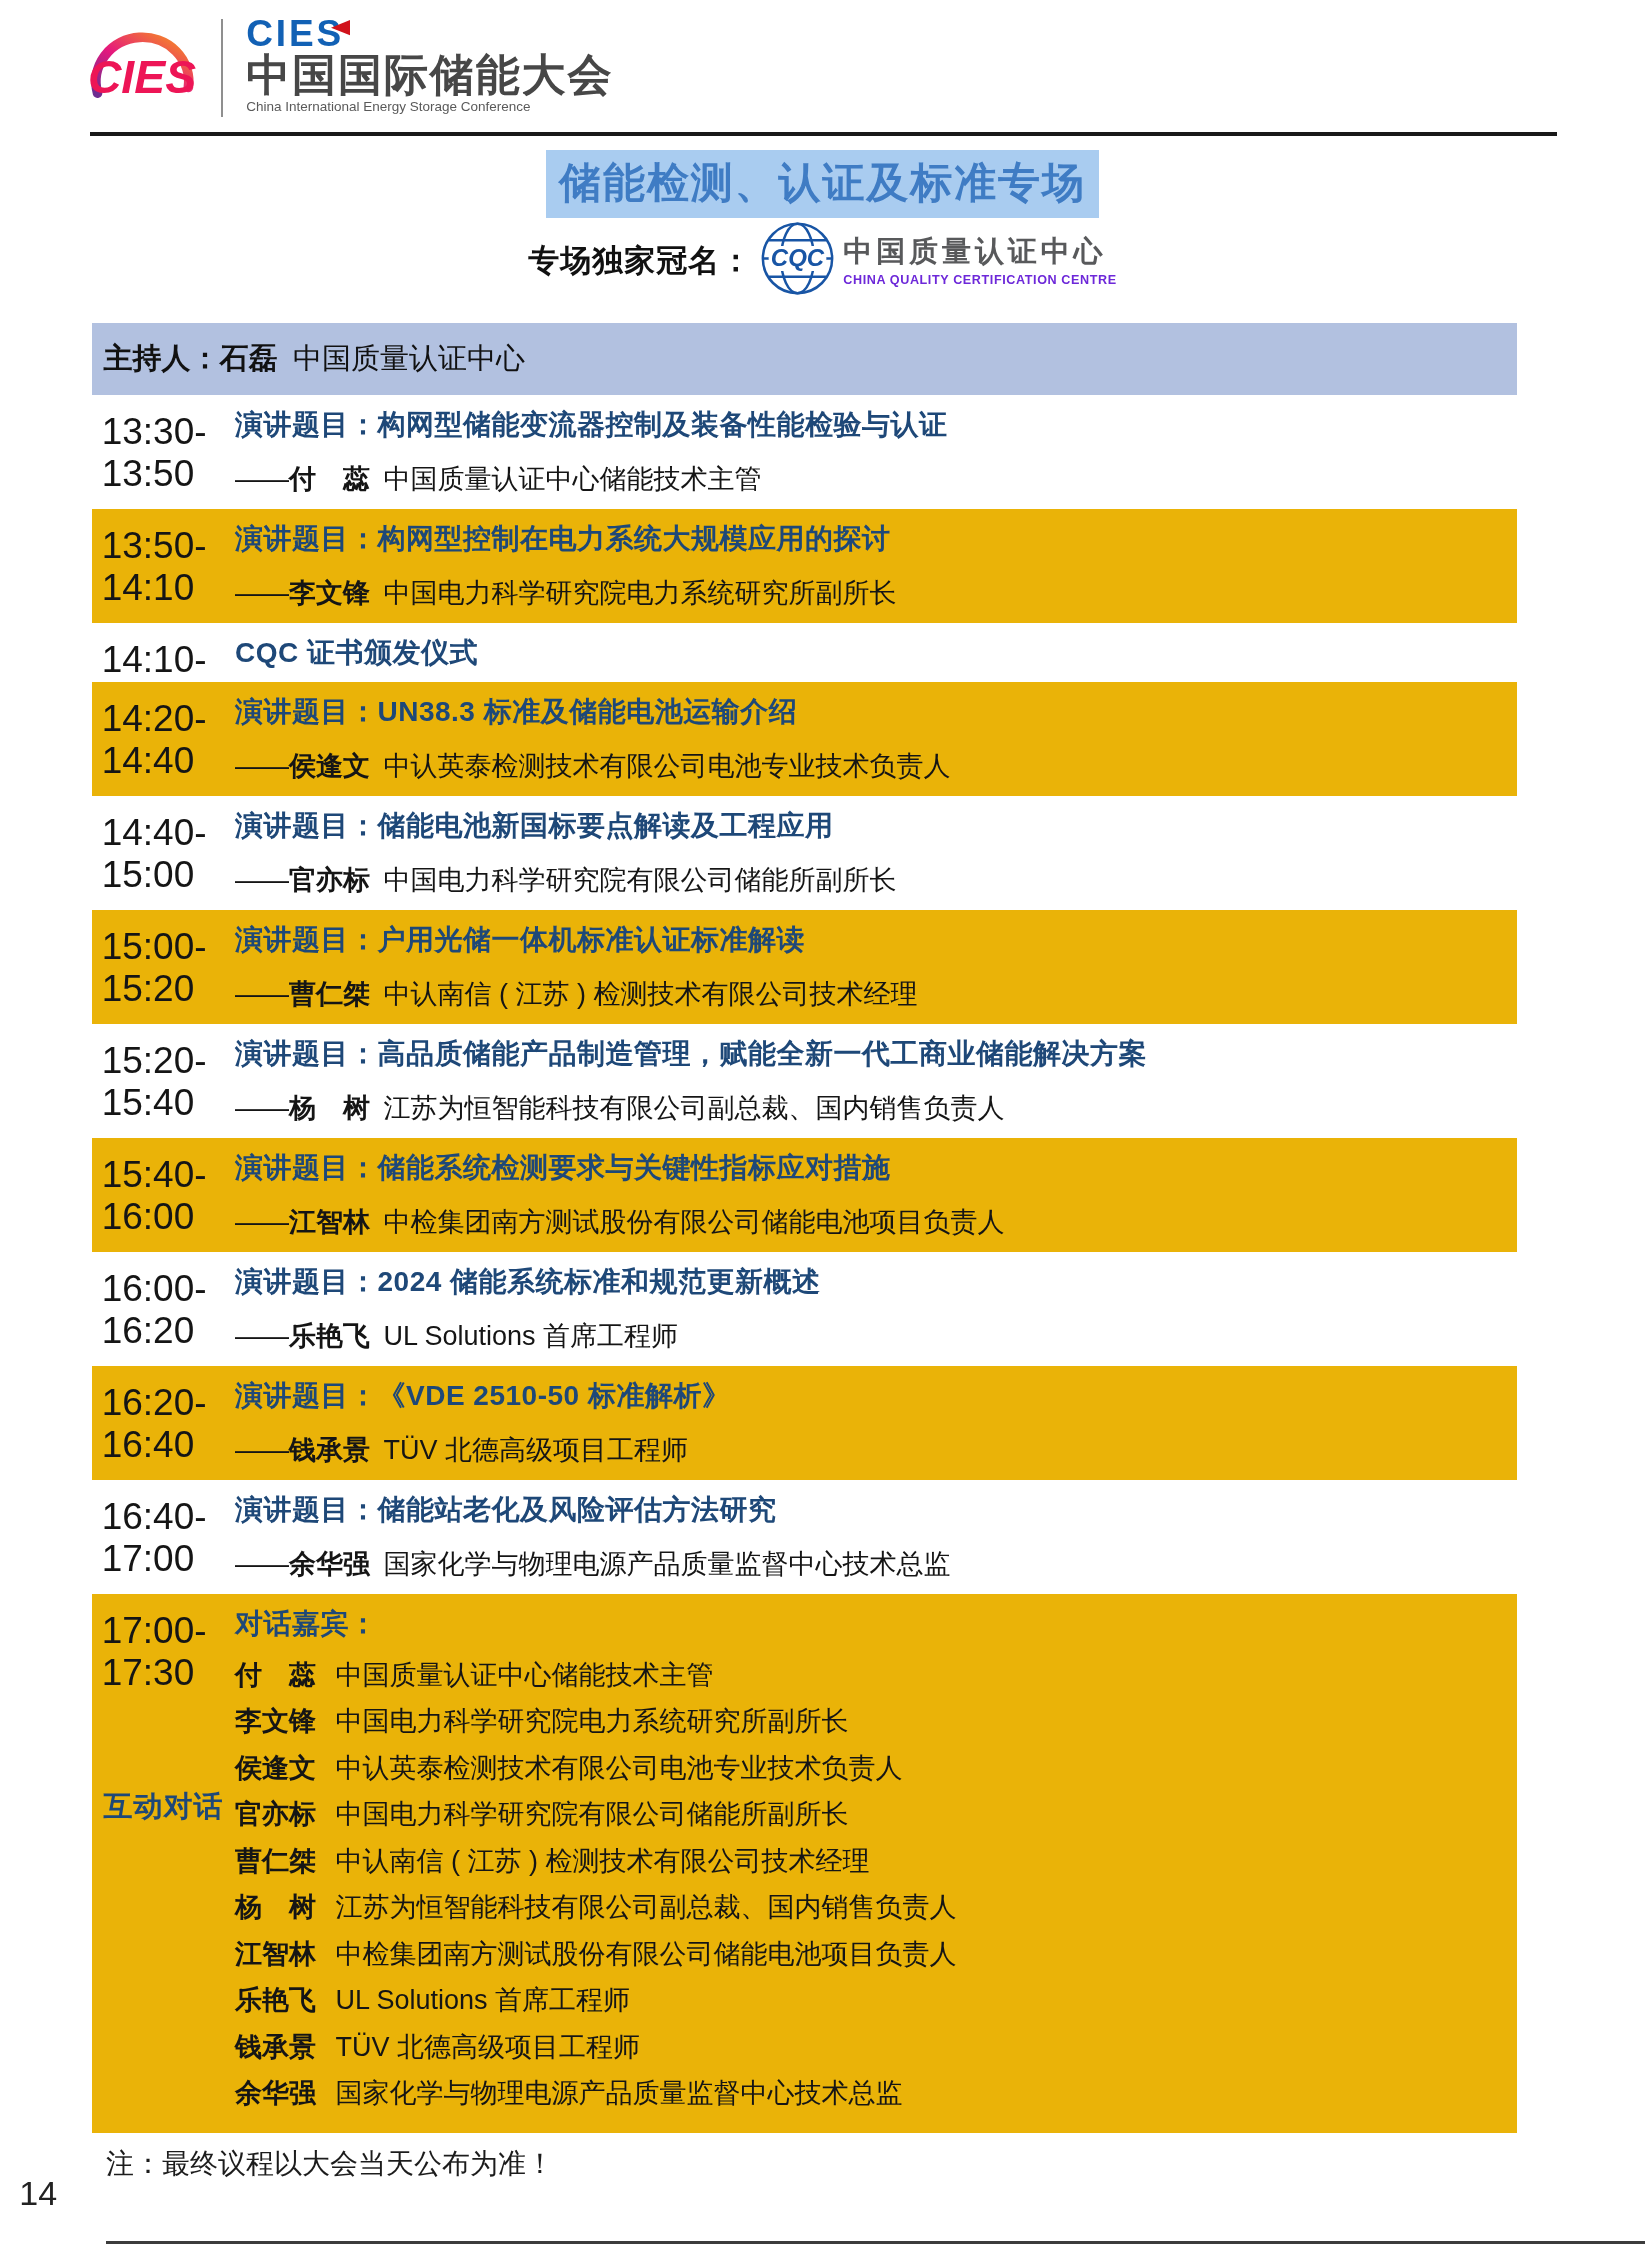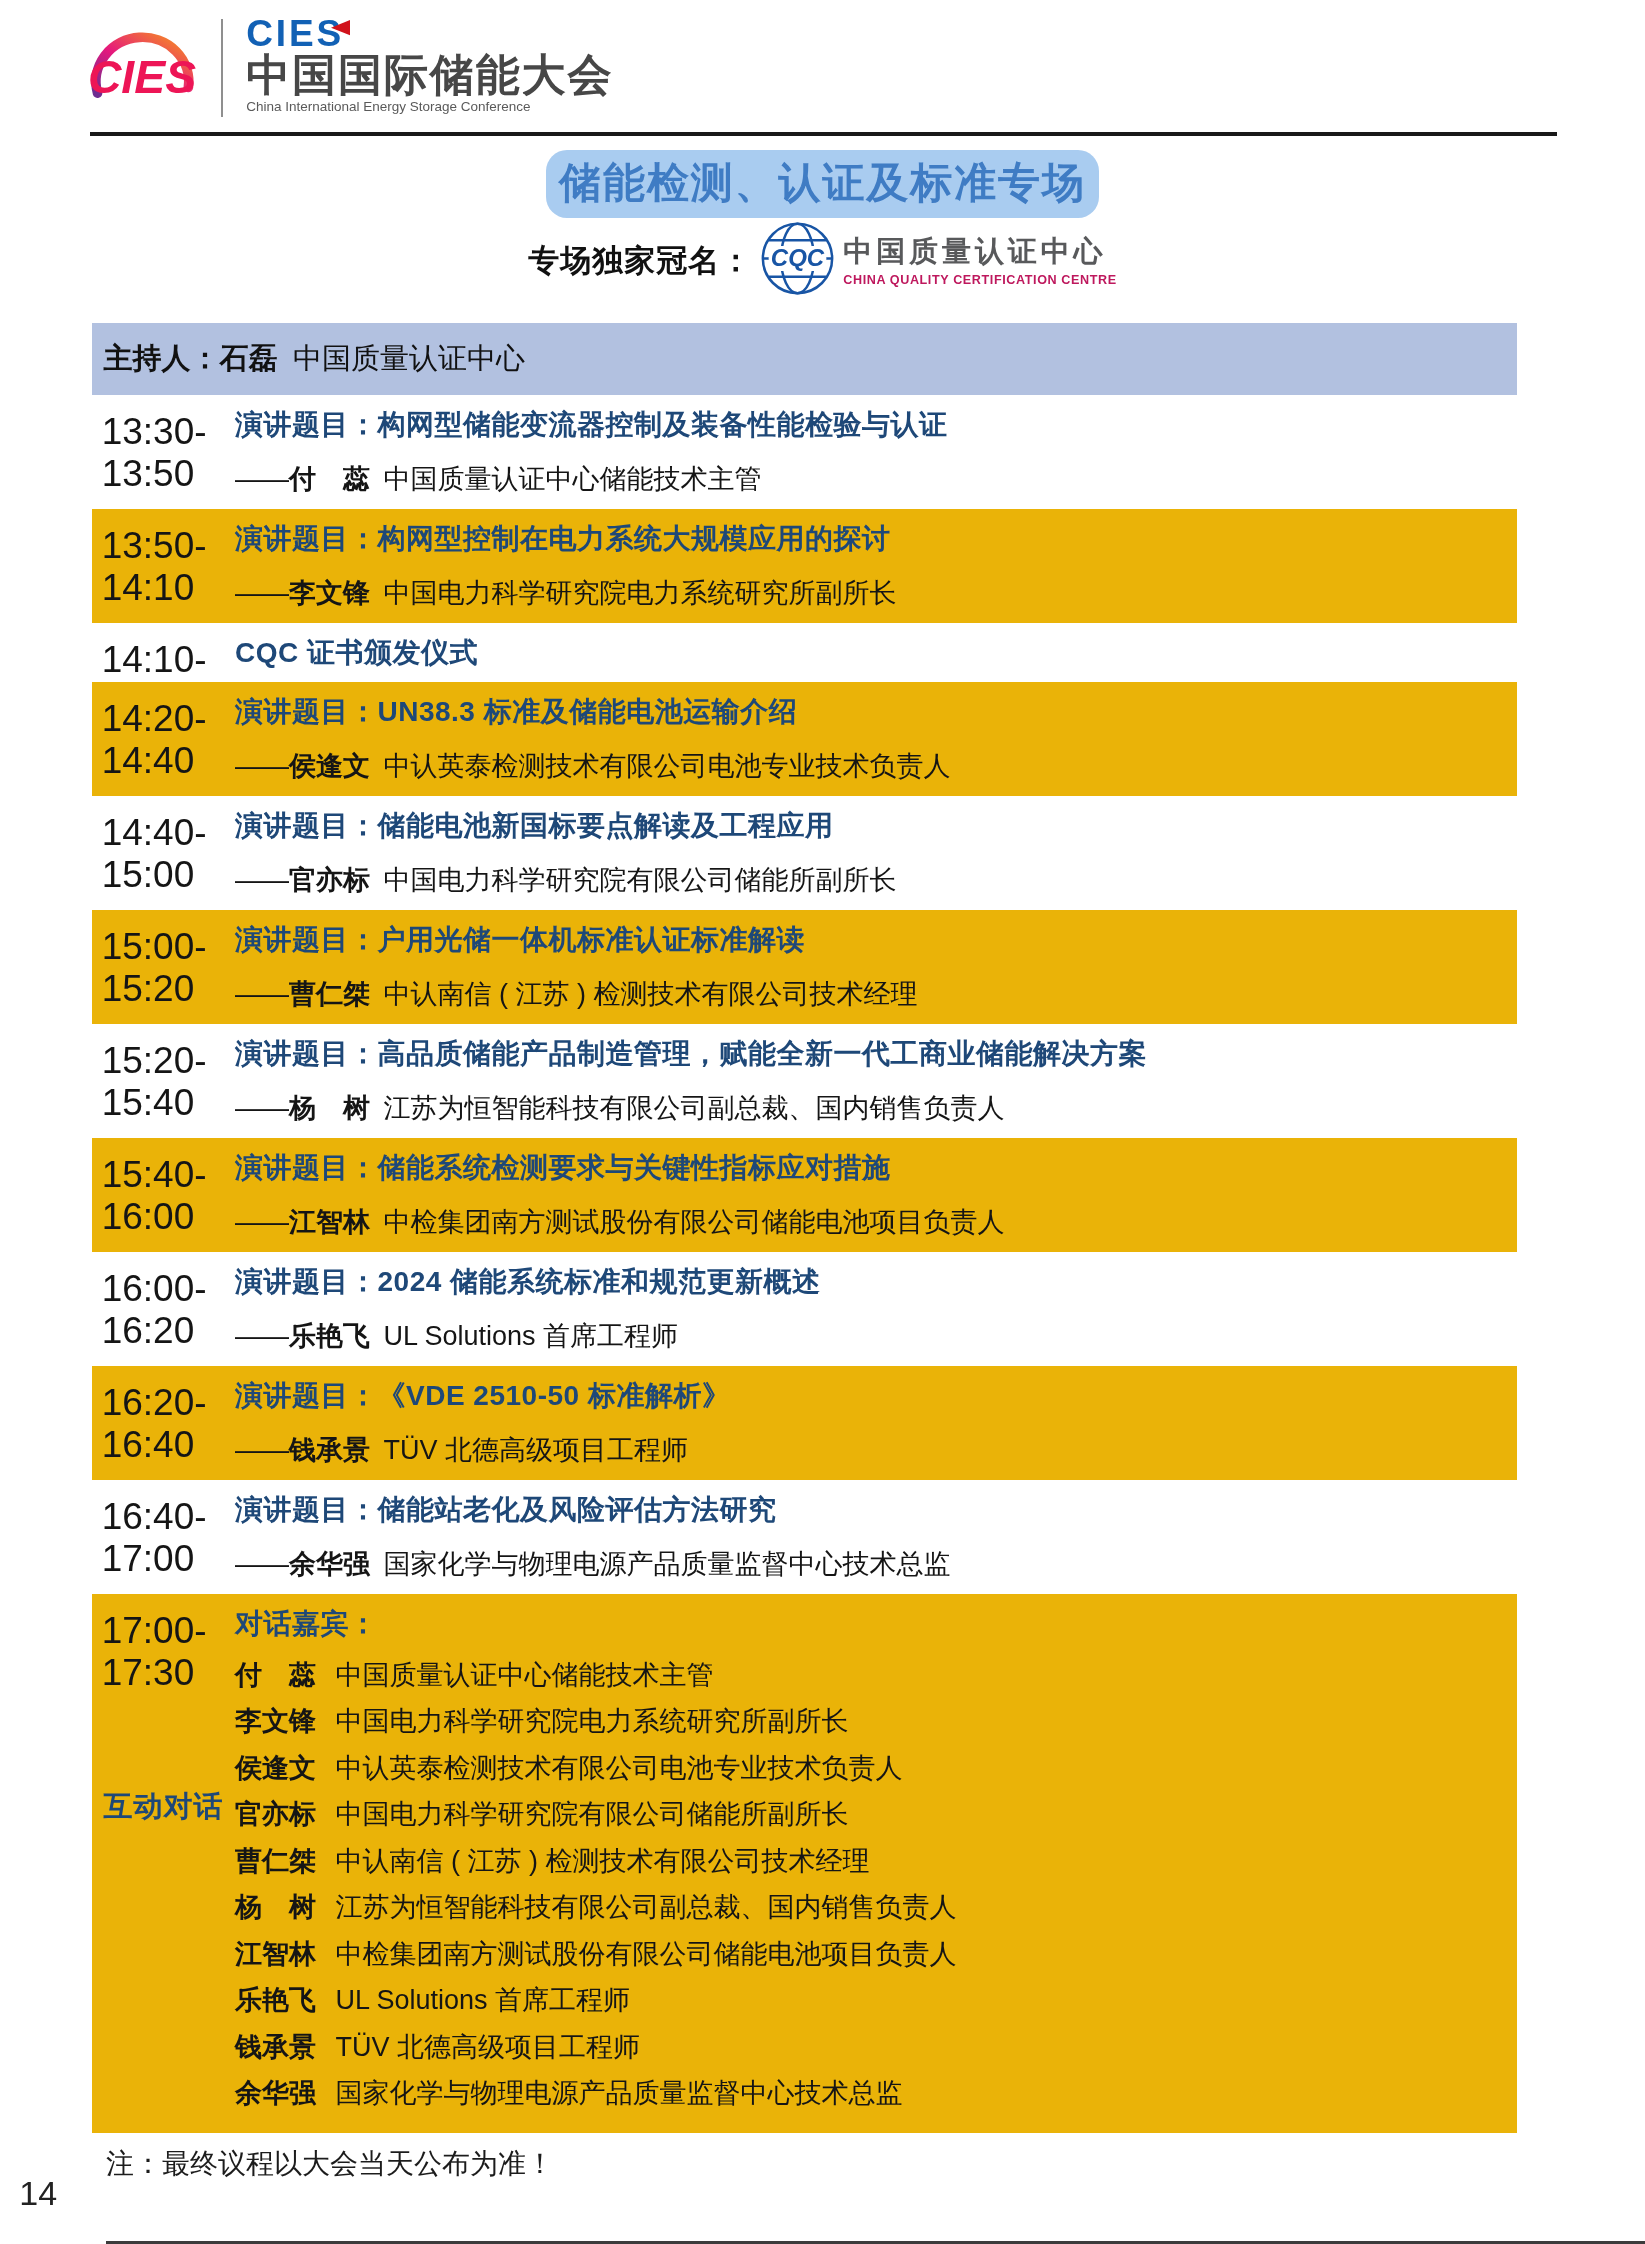--- a/index.html
+++ b/index.html
@@ -13,26 +13,26 @@
   .brand { position:absolute; top:11.6px; left:82px; display:flex; align-items:flex-start; }
   .brand-divider { width:1.9px; height:98px; background:#8f8f8f; margin:7.7px 23px 0 19.3px; }
   .brand-right { display:flex; flex-direction:column; padding-top:1.9px; }
   .cies-blue { position:relative; font-weight:900; font-size:37px; letter-spacing:2.9px; color:#1261b5; line-height:41px; font-family:"Liberation Sans",sans-serif; }
   .cies-blue svg { position:absolute; left:85px; top:6.8px; }
   .brand-cn { font-size:44px; font-weight:bold; color:#474747; letter-spacing:1.9px; line-height:42px; }
   .brand-en { font-size:13.5px; color:#5a5a5a; margin-top:2.9px; }
   .top-rule { position:absolute; left:90px; top:132px; width:1467px; height:3.9px; background:#191919; }
   
   .session-title-wrap { position:absolute; top:150px; left:0; width:100%; text-align:center; }
-  .session-title-hl { display:inline-block; background:#a9ccf0; color:#3f7cc4; font-size:42px; font-weight:bold; letter-spacing:1.9px; padding:4.8px 13.5px 6.8px;border-radius:21px; }
+  .session-title-hl { display:inline-block; background:#a9ccf0; color:#3f7cc4; font-size:42px; font-weight:bold; letter-spacing:1.9px; padding:4.8px 13.5px 6.8px; }
   .sponsor-row { position:absolute; top:220px; left:0; width:100%; display:flex; justify-content:center; align-items:center; gap:7px; }
   .sponsor-label { font-size:31px; font-weight:bold; color:#111; letter-spacing:1px; }
   .sponsor-names { display:flex; flex-direction:column; justify-content:center; }
   .sponsor-cn { font-size:29px; font-weight:bold; color:#58595b; letter-spacing:3.9px; line-height:35px; }
-  .sponsor-en { font-size:12.6px; font-weight:bold; color:#be185d; letter-spacing:0.6px; margin-top:3.9px; }
+  .sponsor-en { font-size:12.6px; font-weight:bold; color:#6d28d9; letter-spacing:0.6px; margin-top:3.9px; }
   
   .agenda-table { position:absolute; left:92px; top:323px; width:1425px; }
   .row { display:flex; }
   .row.shaded { background:#eab308; }
   .host-row { height:72px; background:#b2c1e0; align-items:center; padding-left:11.6px; font-size:29px; }
   .host-label { font-weight:bold; margin-right:15.4px; }
   .session-row { height:114px; position:relative; }
   .session-row.compact { height:59px; }
   .time-col { width:143px; flex-shrink:0; padding-left:9.7px; padding-top:16px; font-size:37px; color:#151515; }
   .content-col { padding-top:12.6px; }

